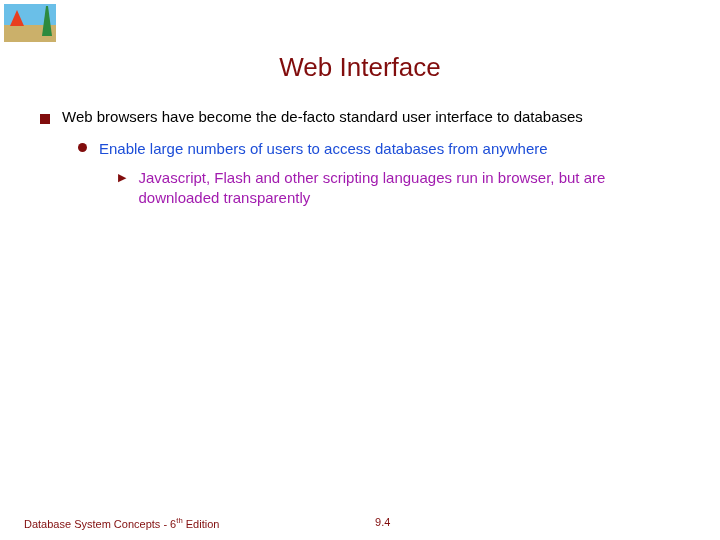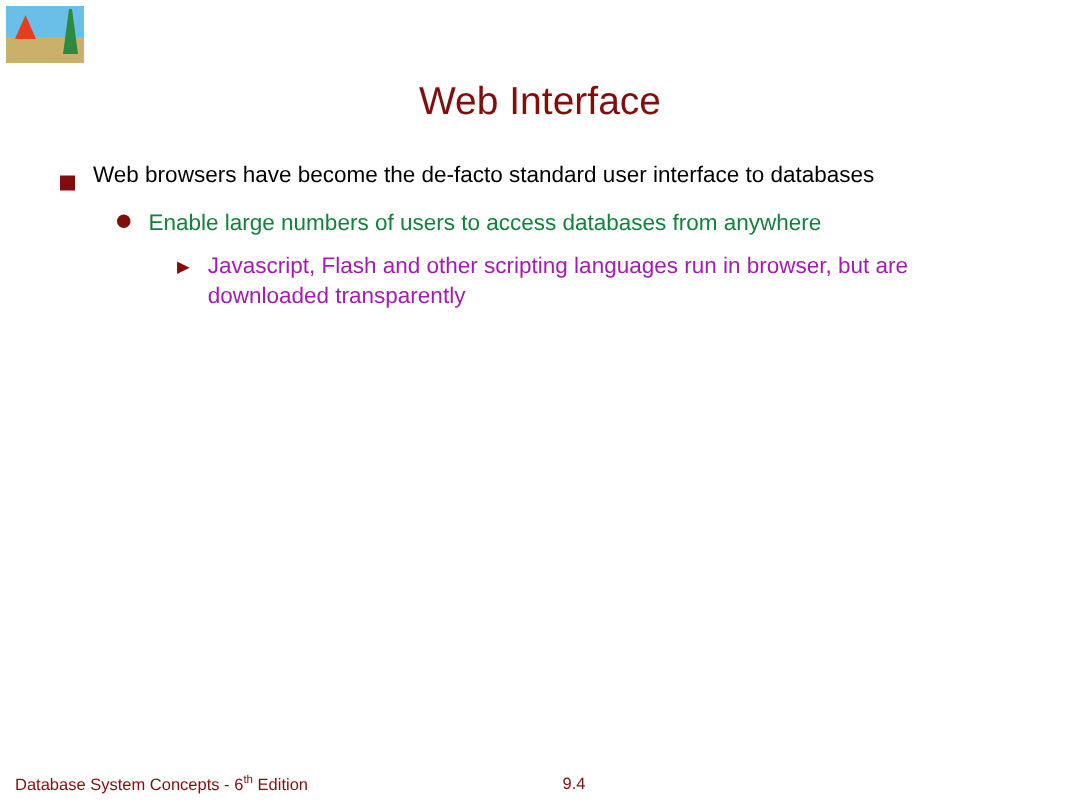--- a/index.html
+++ b/index.html
@@ -48,21 +48,21 @@
       color: #810d0d;
       padding-top: 14px;
       padding-bottom: 24px;
     }
     .content {
       padding-left: 40px;
       padding-right: 40px;
     }
     .l1 {
       display: flex;
-      align-items: flex-end;
+      align-items: center;
       margin-bottom: 10px;
     }
     .l1-marker {
       width: 10px;
       height: 10px;
       background: #810d0d;
       flex-shrink: 0;
       margin-top: 4px;
       margin-right: 12px;
     }
@@ -82,21 +82,21 @@
       width: 9px;
       height: 9px;
       border-radius: 50%;
       background: #810d0d;
       flex-shrink: 0;
       margin-top: 4px;
       margin-right: 12px;
     }
     .l2-text {
       font-size: 15px;
-      color: #15803d;
+      color: #1d4ed8;
       line-height: 1.3;
     }
     .l3 {
       display: flex;
       align-items: flex-start;
       margin-left: 78px;
       margin-top: 10px;
       margin-bottom: 10px;
     }
     .l3-marker {
@@ -109,24 +109,24 @@
     .l3-text {
       font-size: 15px;
       color: #a21caf;
       line-height: 1.3;
     }
     .footer {
       position: absolute;
       bottom: 10px;
       left: 0;
       width: 100%;
-      padding: 0 10px;
+      padding: 0 24px;
       display: flex;
       justify-content: space-between;
-      align-items: center;
+      align-items: flex-start;
       font-size: 11px;
       color: #810d0d;
     }
     .footer-right { width: 150px; }
     sup { font-size: 0.7em; }
   </style>
 </head>
 <body>
 
 <div class="logo"></div>

